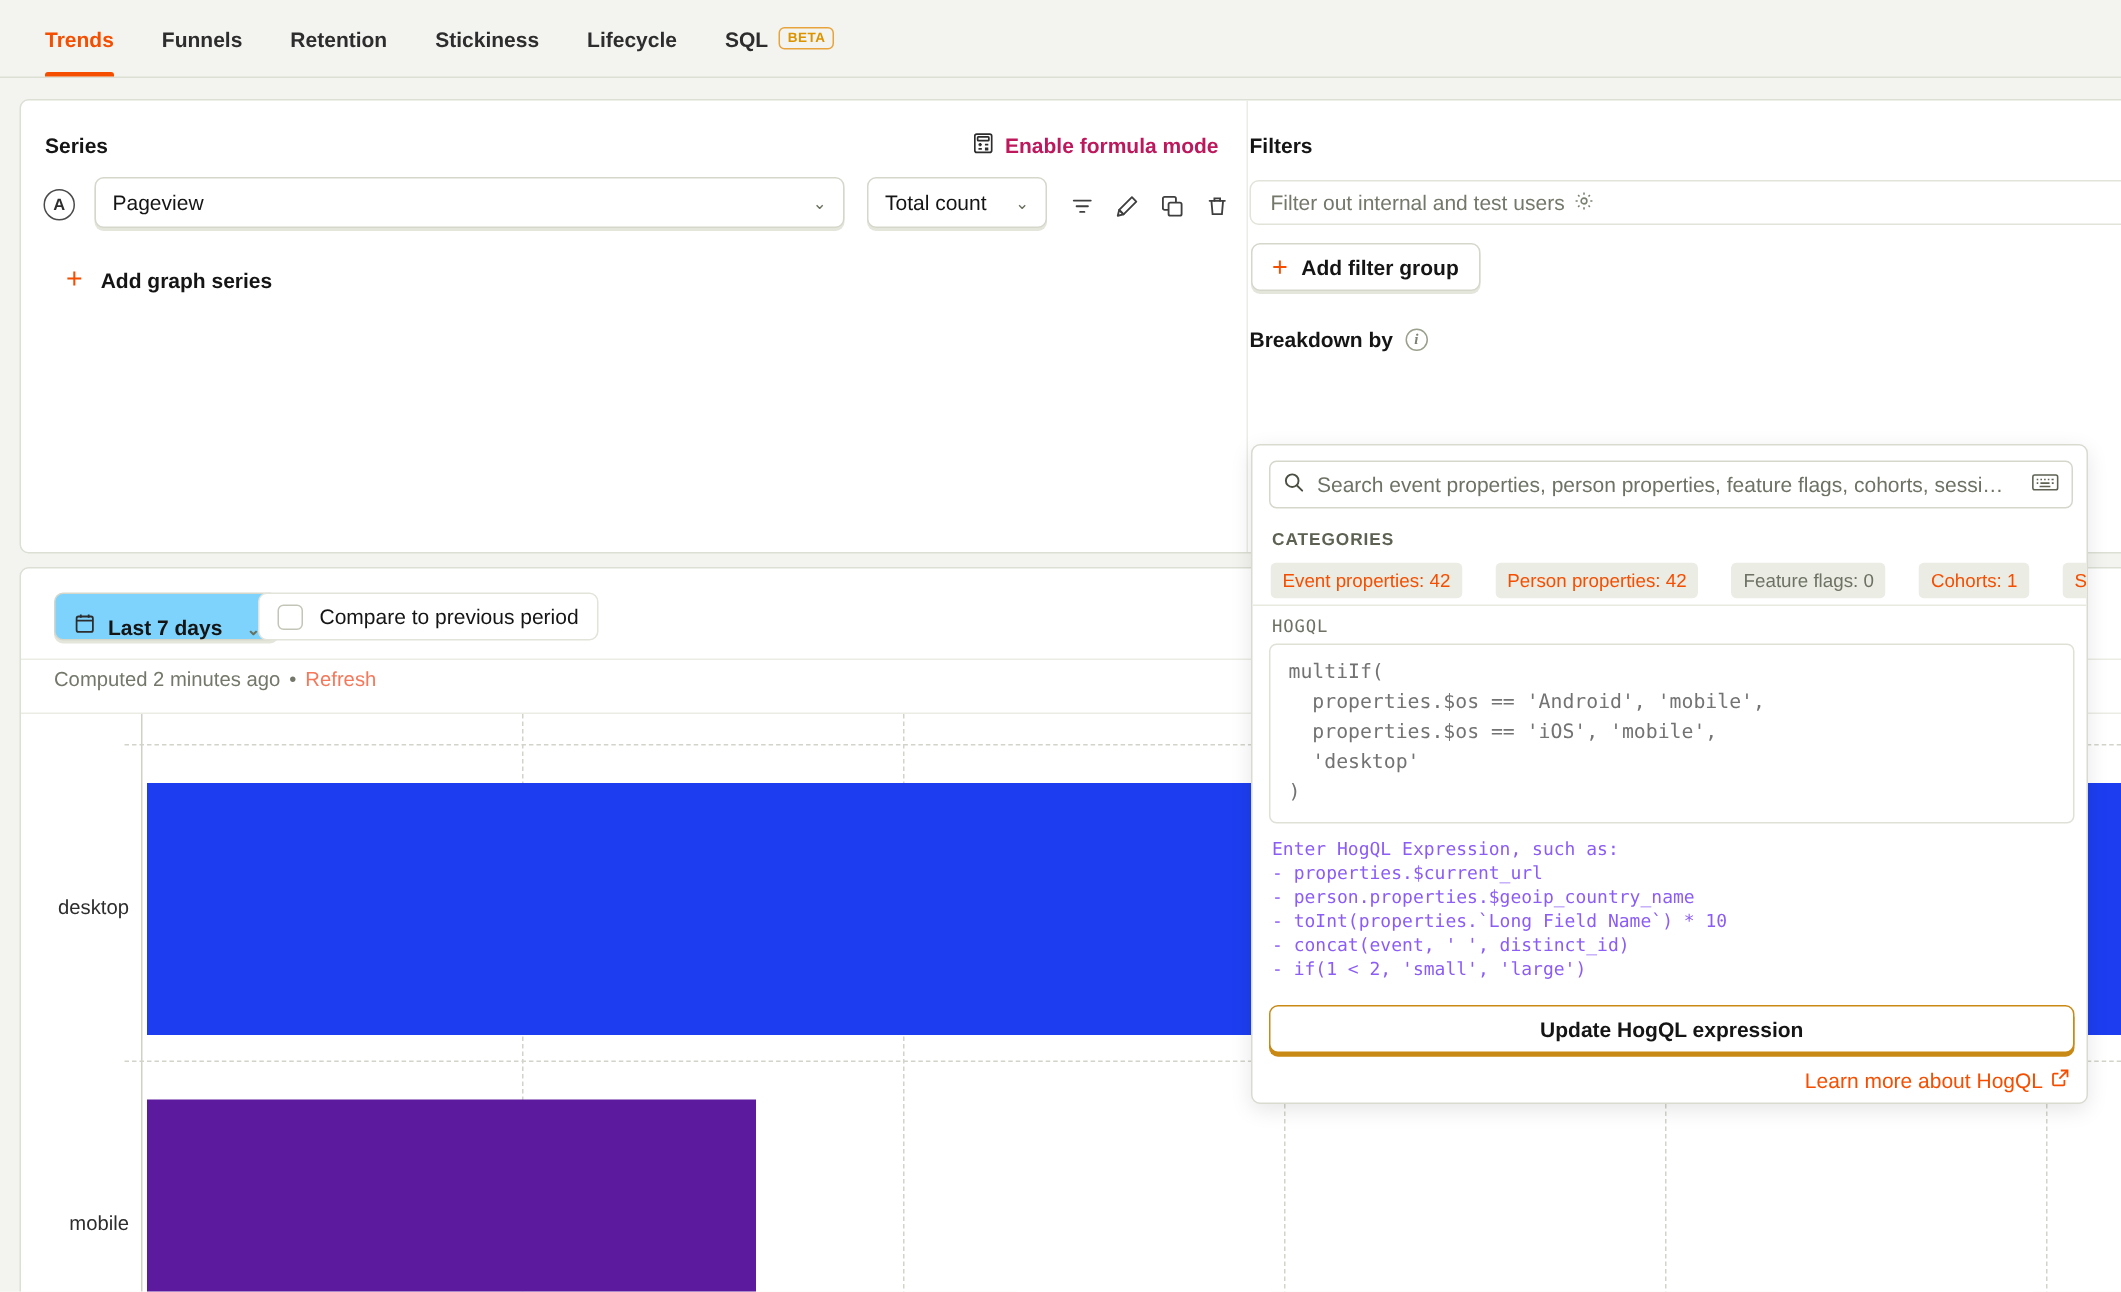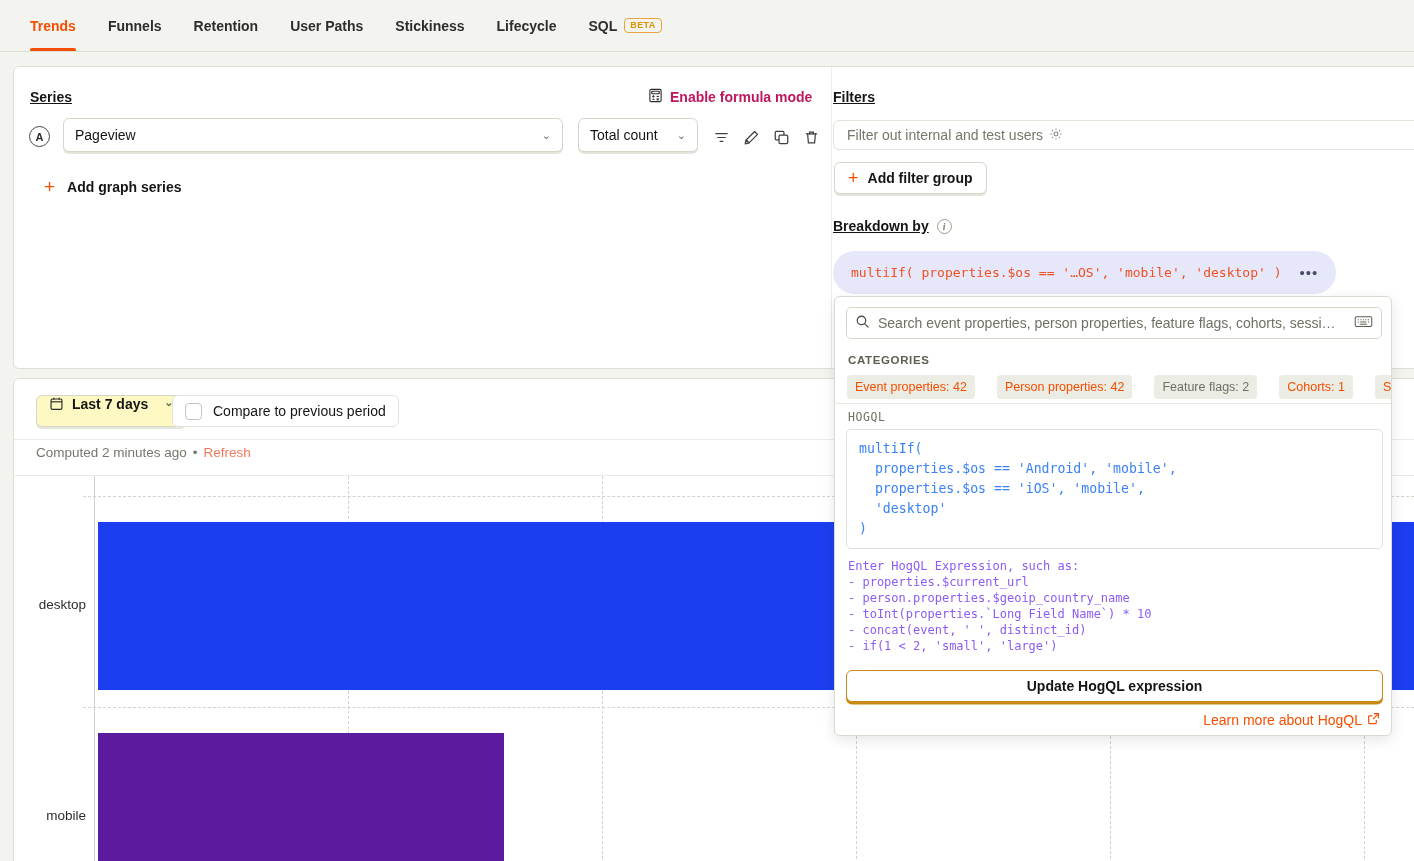--- a/index.html
+++ b/index.html
@@ -46,21 +46,21 @@
   #filters-card { left: 13px; top: 66px; width: 1500px; height: 303px; }
   #chart-card   { left: 13px; top: 378px; width: 1500px; height: 520px; }
 
   .split-divider {
     position: absolute; left: 817px; top: 0; bottom: 0; width: 1px;
     background: #ebece4;
   }
 
   
   .sec-label {
-    font-size: 14px; font-weight: 700; color: #151515; text-decoration: underline;
+    font-size: 14px; font-weight: 700; color: #151515;
   }
   #series-label { position: absolute; left: 30px; top: 89px; }
   #formula-mode {
     position: absolute; left: 648px; top: 88px;
     display: flex; align-items: center; gap: 7px;
     font-size: 14px; font-weight: 600; color: #be185d; cursor: pointer;
   }
   .letter-badge {
     position: absolute; left: 29px; top: 126px;
     width: 21px; height: 21px; border-radius: 50%;
@@ -172,21 +172,21 @@
   .hogql-label {
     position: absolute; left: 13px; top: 113px;
     font-family: "DejaVu Sans Mono", monospace;
     font-size: 11.5px; letter-spacing: .05em; color: #6d7264;
   }
   #hogql-editor {
     position: absolute; left: 11px; top: 132px; width: 537px; height: 120px;
     border: 1px solid #dfe1d6; border-radius: 5px;
     padding: 9px 12px; resize: none; outline: none; background: #fff;
     font-family: "DejaVu Sans Mono", monospace; font-size: 13.2px;
-    line-height: 20px; color: #3b82f6; white-space: pre; overflow: hidden;
+    line-height: 20px; color: #737373; white-space: pre; overflow: hidden;
   }
   #hogql-help {
     position: absolute; left: 13px; top: 261px; width: 530px;
     font-family: "DejaVu Sans Mono", monospace; font-size: 12px;
     line-height: 16px; color: #8b5cf6; white-space: pre;
   }
   #update-hogql-button {
     position: absolute; left: 11px; top: 373px; width: 537px; height: 32px;
     background: #fff; border: 1.5px solid #c98a15; border-radius: 6px;
     box-shadow: 0 2.5px 0 0 #c98a15;
@@ -195,23 +195,23 @@
   }
   #learn-more-link {
     position: absolute; right: 11px; top: 415px;
     font-size: 14px; color: #f54e00; cursor: pointer;
     display: flex; align-items: center; gap: 5px;
   }
 
   
   #daterange-btn {
     position: absolute; left: 22px; top: 16px; height: 32px;
-    background: #fef9c3; border: 1px solid #d5d7cb; border-radius: 6px;
+    background: #7dd3fc; border: 1px solid #d5d7cb; border-radius: 6px;
     box-shadow: 0 2px 0 0 #e4e6dc;
-    display: flex; align-items: flex-start; gap: 8px; padding: 0 12px;
+    display: flex; align-items: flex-end; gap: 8px; padding: 0 12px;
     font-size: 14px; font-weight: 700; cursor: pointer;
   }
   #compare-toggle {
     position: absolute; left: 158px; top: 16px; height: 32px;
     background: #fff; border: 1px solid #e2e4da; border-radius: 6px;
     display: flex; align-items: center; gap: 11px; padding: 0 12px;
     font-size: 14px; cursor: pointer;
   }
   .cb {
     width: 17px; height: 17px; border: 1.5px solid #c3c6b7;
@@ -260,23 +260,20 @@
 
   <div class="tabbar">
     <div class="tab active">
       <span>Trends</span>
     </div>
     <div class="tab">
       <span>Funnels</span>
     </div>
     <div class="tab">
       <span>Retention</span>
-    </div>
-    <div class="tab">
-      <span>User Paths</span>
     </div>
     <div class="tab">
       <span>Stickiness</span>
     </div>
     <div class="tab">
       <span>Lifecycle</span>
     </div>
     <div class="tab">
       <span>SQL</span>
       <span class="beta-badge">BETA</span>
@@ -366,24 +363,20 @@
   <div id="add-filter-group">
     <span class="plus">+</span>
     <span>Add filter group</span>
   </div>
 
   <div id="breakdown-heading">
     <span class="sec-label">Breakdown by</span>
     <span class="info-circle">i</span>
   </div>
 
-  <div id="breakdown-pill">
-    <span class="code">multiIf( properties.$os == '…OS', 'mobile', 'desktop' )</span>
-    <span class="dots">•••</span>
-  </div>
 
   <div class="card" id="chart-card">
 
     <div id="daterange-btn">
       <span>
         <svg width="15" height="15" viewBox="0 0 16 16" fill="none" stroke="#2d2d2d" stroke-width="1.25">
           <rect x="2.2" y="3.2" width="11.6" height="11" rx="1.4"></rect>
           <line x1="2.2" y1="6.2" x2="13.8" y2="6.2"></line>
           <line x1="5.2" y1="1.8" x2="5.2" y2="4"></line>
             <line x1="10.8" y1="1.8" x2="10.8" y2="4"></line>
@@ -450,21 +443,21 @@
           <line x1="6" y1="10.5" x2="13.6" y2="10.5"></line>
         </svg>
       </span>
     </div>
 
     <div class="categories-label">CATEGORIES</div>
 
     <div id="category-chips">
       <span class="chip">Event properties: 42</span>
       <span class="chip">Person properties: 42</span>
-      <span class="chip muted">Feature flags: 2</span>
+      <span class="chip muted">Feature flags: 0</span>
       <span class="chip">Cohorts: 1</span>
       <span class="chip">Sessions: 1</span>
 
     </div>
 
     <div class="pop-divider"></div>
 
     <div class="hogql-label">HOGQL</div>
 
     <textarea id="hogql-editor" spellcheck="false" style="">multiIf(

